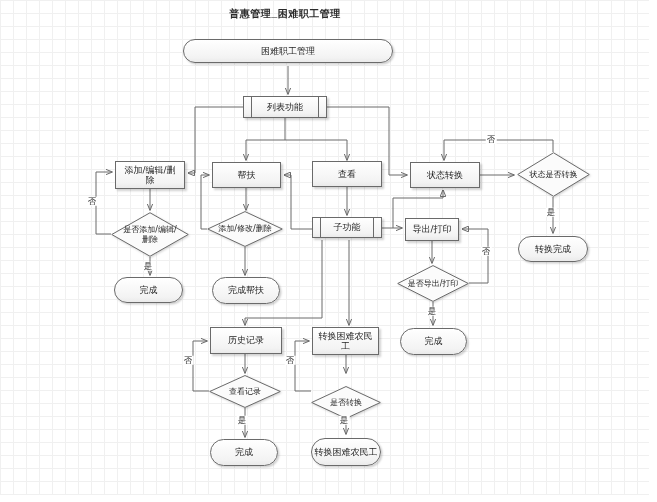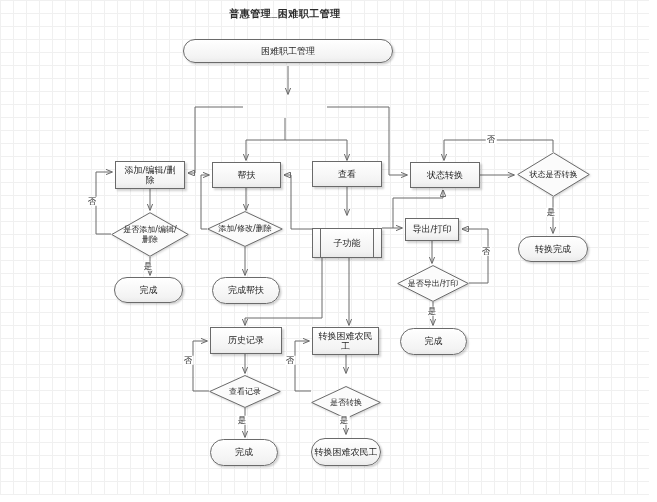--- a/index.html
+++ b/index.html
@@ -100,20 +100,23 @@
     <path d="M245 408 L245 437" marker-end="url(#arw)"></path>
     <path d="M346 355 L346 373" marker-end="url(#arw)"></path>
     <path d="M311 391 L295 391 L295 341 L309 341" marker-end="url(#arw)"></path>
     <path d="M346 408 L346 434" marker-end="url(#arw)"></path>
   </svg>
 
   <div class="node terminator" style="left:183px;top:39px;width:210px;height:24px">
     <span class="nlabel">困难职工管理</span>
   </div>
 
+  <div class="node subroutine" style="left:243px;top:96px;width:84px;height:22px">
+    <span class="nlabel">列表功能</span>
+  </div>
 
   <div class="node process" style="left:115px;top:161px;width:70px;height:28px">
     <span class="nlabel" style="max-width:60px">添加/编辑/删除</span>
   </div>
 
   <div class="node decision" style="left:111px;top:212px;width:78px;height:45px">
     <svg class="dshape" viewBox="0 0 100 60" preserveAspectRatio="none">
         <polygon points="50,1 99,30 50,59 1,30"></polygon>
       </svg>
     <span class="nlabel">是否添加/编辑/删除</span>
@@ -135,21 +138,21 @@
     <svg class="dshape" viewBox="0 0 100 60" preserveAspectRatio="none">
         <polygon points="50,1 99,30 50,59 1,30"></polygon>
       </svg>
     <span class="nlabel">添加/修改/删除</span>
   </div>
 
   <div class="node process" style="left:312px;top:161px;width:70px;height:26px">
     <span class="nlabel">查看</span>
   </div>
 
-  <div class="node subroutine" style="left:312px;top:228px;width:70px;height:30px">
+  <div class="node subroutine" style="left:312px;top:217px;width:70px;height:21px">
     <span class="nlabel">子功能</span>
   </div>
 
   <div class="node process" style="left:410px;top:162px;width:70px;height:26px">
     <span class="nlabel">状态转换</span>
   </div>
 
   <div class="node decision" style="left:517px;top:152px;width:73px;height:45px">
     <svg class="dshape" viewBox="0 0 100 60" preserveAspectRatio="none">
         <polygon points="50,1 99,30 50,59 1,30"></polygon>

